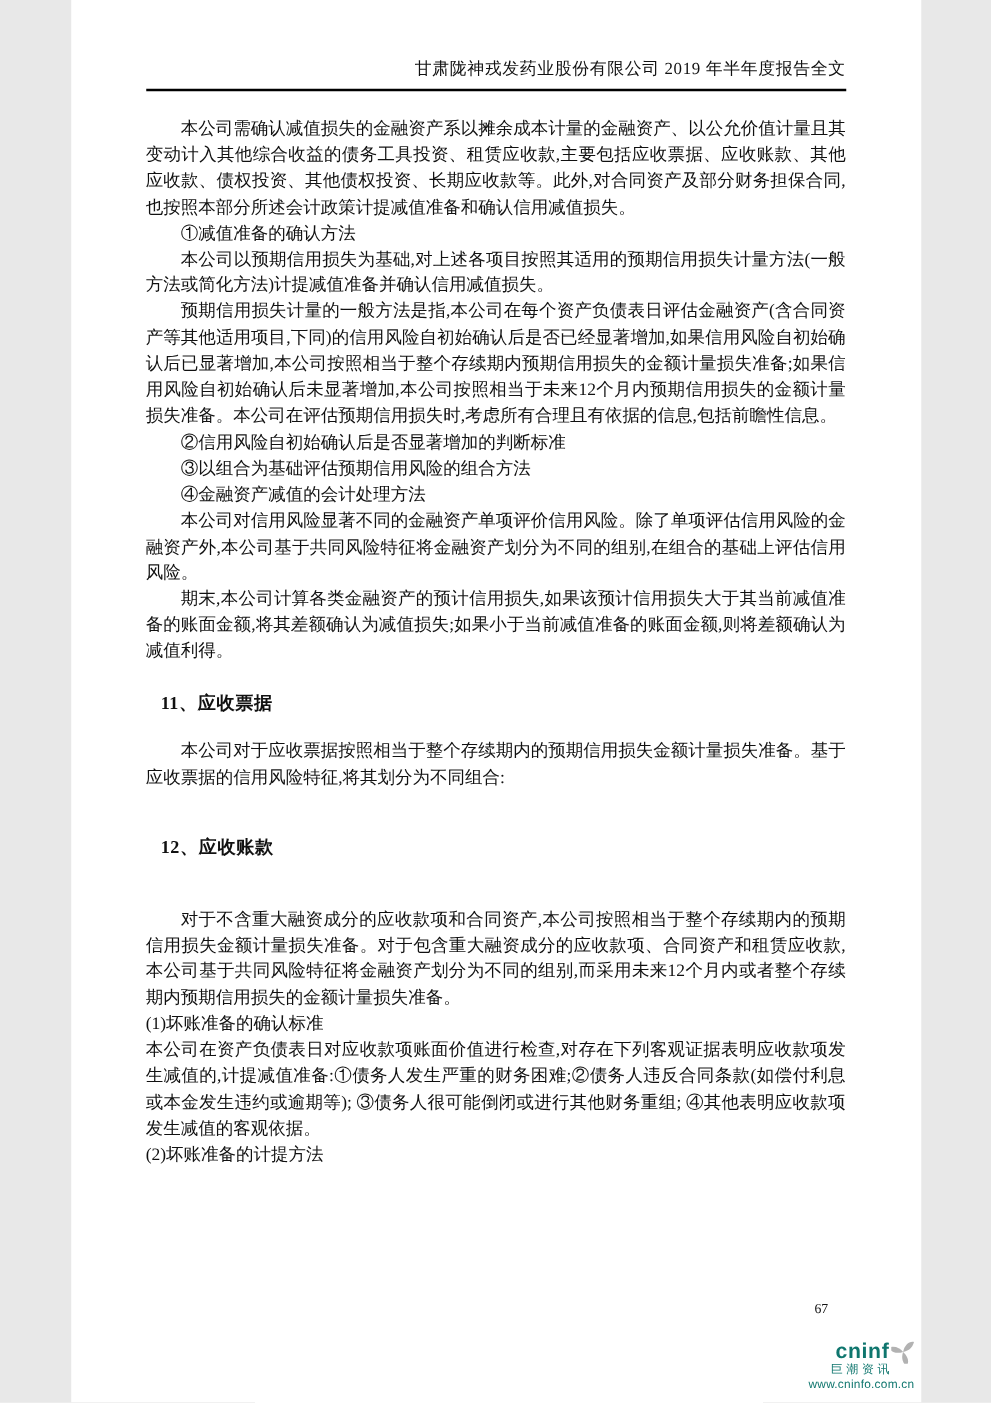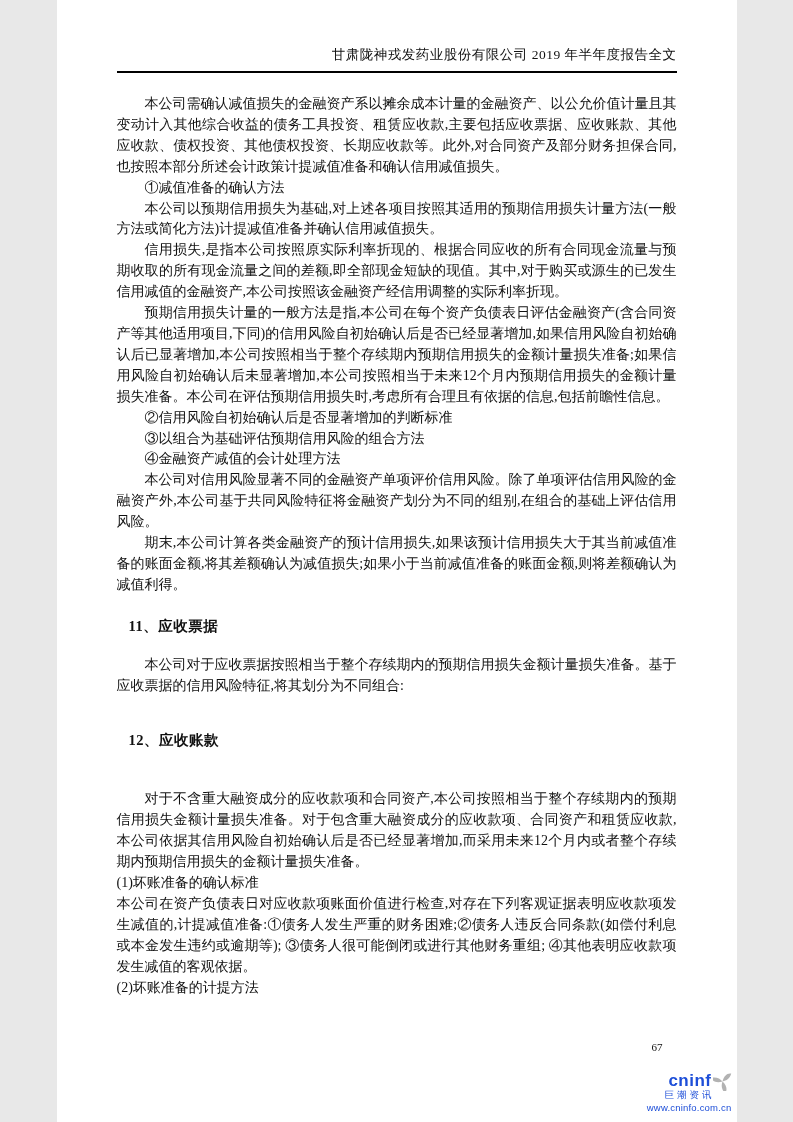--- a/index.html
+++ b/index.html
@@ -65,21 +65,21 @@
     text-align:left;
   }
   .acc-table .col-item{width:132px;}
   .page-number{
     position:absolute;top:1041px;right:74px;
     font-size:11px;
   }
   .logo{
     position:absolute;top:1072px;right:5px;
     width:96px;
-    color:#1d4ed8;
+    color:#0f766e;
     text-align:right;
     font-family:"Liberation Sans","DejaVu Sans",sans-serif;
     line-height:1.1;
   }
   .logo-row{
     display:flex;align-items:center;justify-content:flex-end;gap:1px;
   }
   .logo-brand{
     font-size:17px;font-weight:bold;letter-spacing:0.5px;
   }
@@ -98,34 +98,33 @@
 <div class="page">
 
   <div class="page-header">
     <span>甘肃陇神戎发药业股份有限公司 2019 年半年度报告全文</span>
   </div>
 
   <div class="content">
     <p class="para indent">本公司需确认减值损失的金融资产系以摊余成本计量的金融资产、以公允价值计量且其变动计入其他综合收益的债务工具投资、租赁应收款,主要包括应收票据、应收账款、其他应收款、债权投资、其他债权投资、长期应收款等。此外,对合同资产及部分财务担保合同,也按照本部分所述会计政策计提减值准备和确认信用减值损失。</p>
     <p class="para indent">①减值准备的确认方法</p>
     <p class="para indent">本公司以预期信用损失为基础,对上述各项目按照其适用的预期信用损失计量方法(一般方法或简化方法)计提减值准备并确认信用减值损失。</p>
-    <p class="para indent">信用损失,是指本公司按照原实际利率折现的、根据合同应收的所有合同现金流量与预期收取的所有现金流量之间的差额,即全部现金短缺的现值。其中,对于购买或源生的已发生信用减值的金融资产,本公司按照该金融资产经信用调整的实际利率折现。</p>
     <p class="para indent">预期信用损失计量的一般方法是指,本公司在每个资产负债表日评估金融资产(含合同资产等其他适用项目,下同)的信用风险自初始确认后是否已经显著增加,如果信用风险自初始确认后已显著增加,本公司按照相当于整个存续期内预期信用损失的金额计量损失准备;如果信用风险自初始确认后未显著增加,本公司按照相当于未来12个月内预期信用损失的金额计量损失准备。本公司在评估预期信用损失时,考虑所有合理且有依据的信息,包括前瞻性信息。</p>
     <p class="para indent">②信用风险自初始确认后是否显著增加的判断标准</p>
     <p class="para indent">③以组合为基础评估预期信用风险的组合方法</p>
     <p class="para indent">④金融资产减值的会计处理方法</p>
     <p class="para indent">本公司对信用风险显著不同的金融资产单项评价信用风险。除了单项评估信用风险的金融资产外,本公司基于共同风险特征将金融资产划分为不同的组别,在组合的基础上评估信用风险。</p>
     <p class="para indent">期末,本公司计算各类金融资产的预计信用损失,如果该预计信用损失大于其当前减值准备的账面金额,将其差额确认为减值损失;如果小于当前减值准备的账面金额,则将差额确认为减值利得。</p>
 
     <h3 class="sec-heading">11、应收票据</h3>
     <p class="para indent">本公司对于应收票据按照相当于整个存续期内的预期信用损失金额计量损失准备。基于应收票据的信用风险特征,将其划分为不同组合:</p>
 
 
     <h3 class="sec-heading mt-lg">12、应收账款</h3>
-    <p class="para indent">对于不含重大融资成分的应收款项和合同资产,本公司按照相当于整个存续期内的预期信用损失金额计量损失准备。对于包含重大融资成分的应收款项、合同资产和租赁应收款,本公司依据其信用风险自初始确认后是否已经显著增加,而采用未来12个月内或者整个存续期内预期信用损失的金额计量损失准备。</p>
+    <p class="para indent">对于不含重大融资成分的应收款项和合同资产,本公司按照相当于整个存续期内的预期信用损失金额计量损失准备。对于包含重大融资成分的应收款项、合同资产和租赁应收款,本公司基于共同风险特征将金融资产划分为不同的组别,而采用未来12个月内或者整个存续期内预期信用损失的金额计量损失准备。</p>
     <p class="para">(1)坏账准备的确认标准</p>
     <p class="para">本公司在资产负债表日对应收款项账面价值进行检查,对存在下列客观证据表明应收款项发生减值的,计提减值准备:①债务人发生严重的财务困难;②债务人违反合同条款(如偿付利息或本金发生违约或逾期等); ③债务人很可能倒闭或进行其他财务重组; ④其他表明应收款项发生减值的客观依据。</p>
     <p class="para">(2)坏账准备的计提方法</p>
   </div>
 
   <div class="page-number">67</div>
 
   <div class="logo">
     <div class="logo-row">
       <span class="logo-brand">cninf</span>

